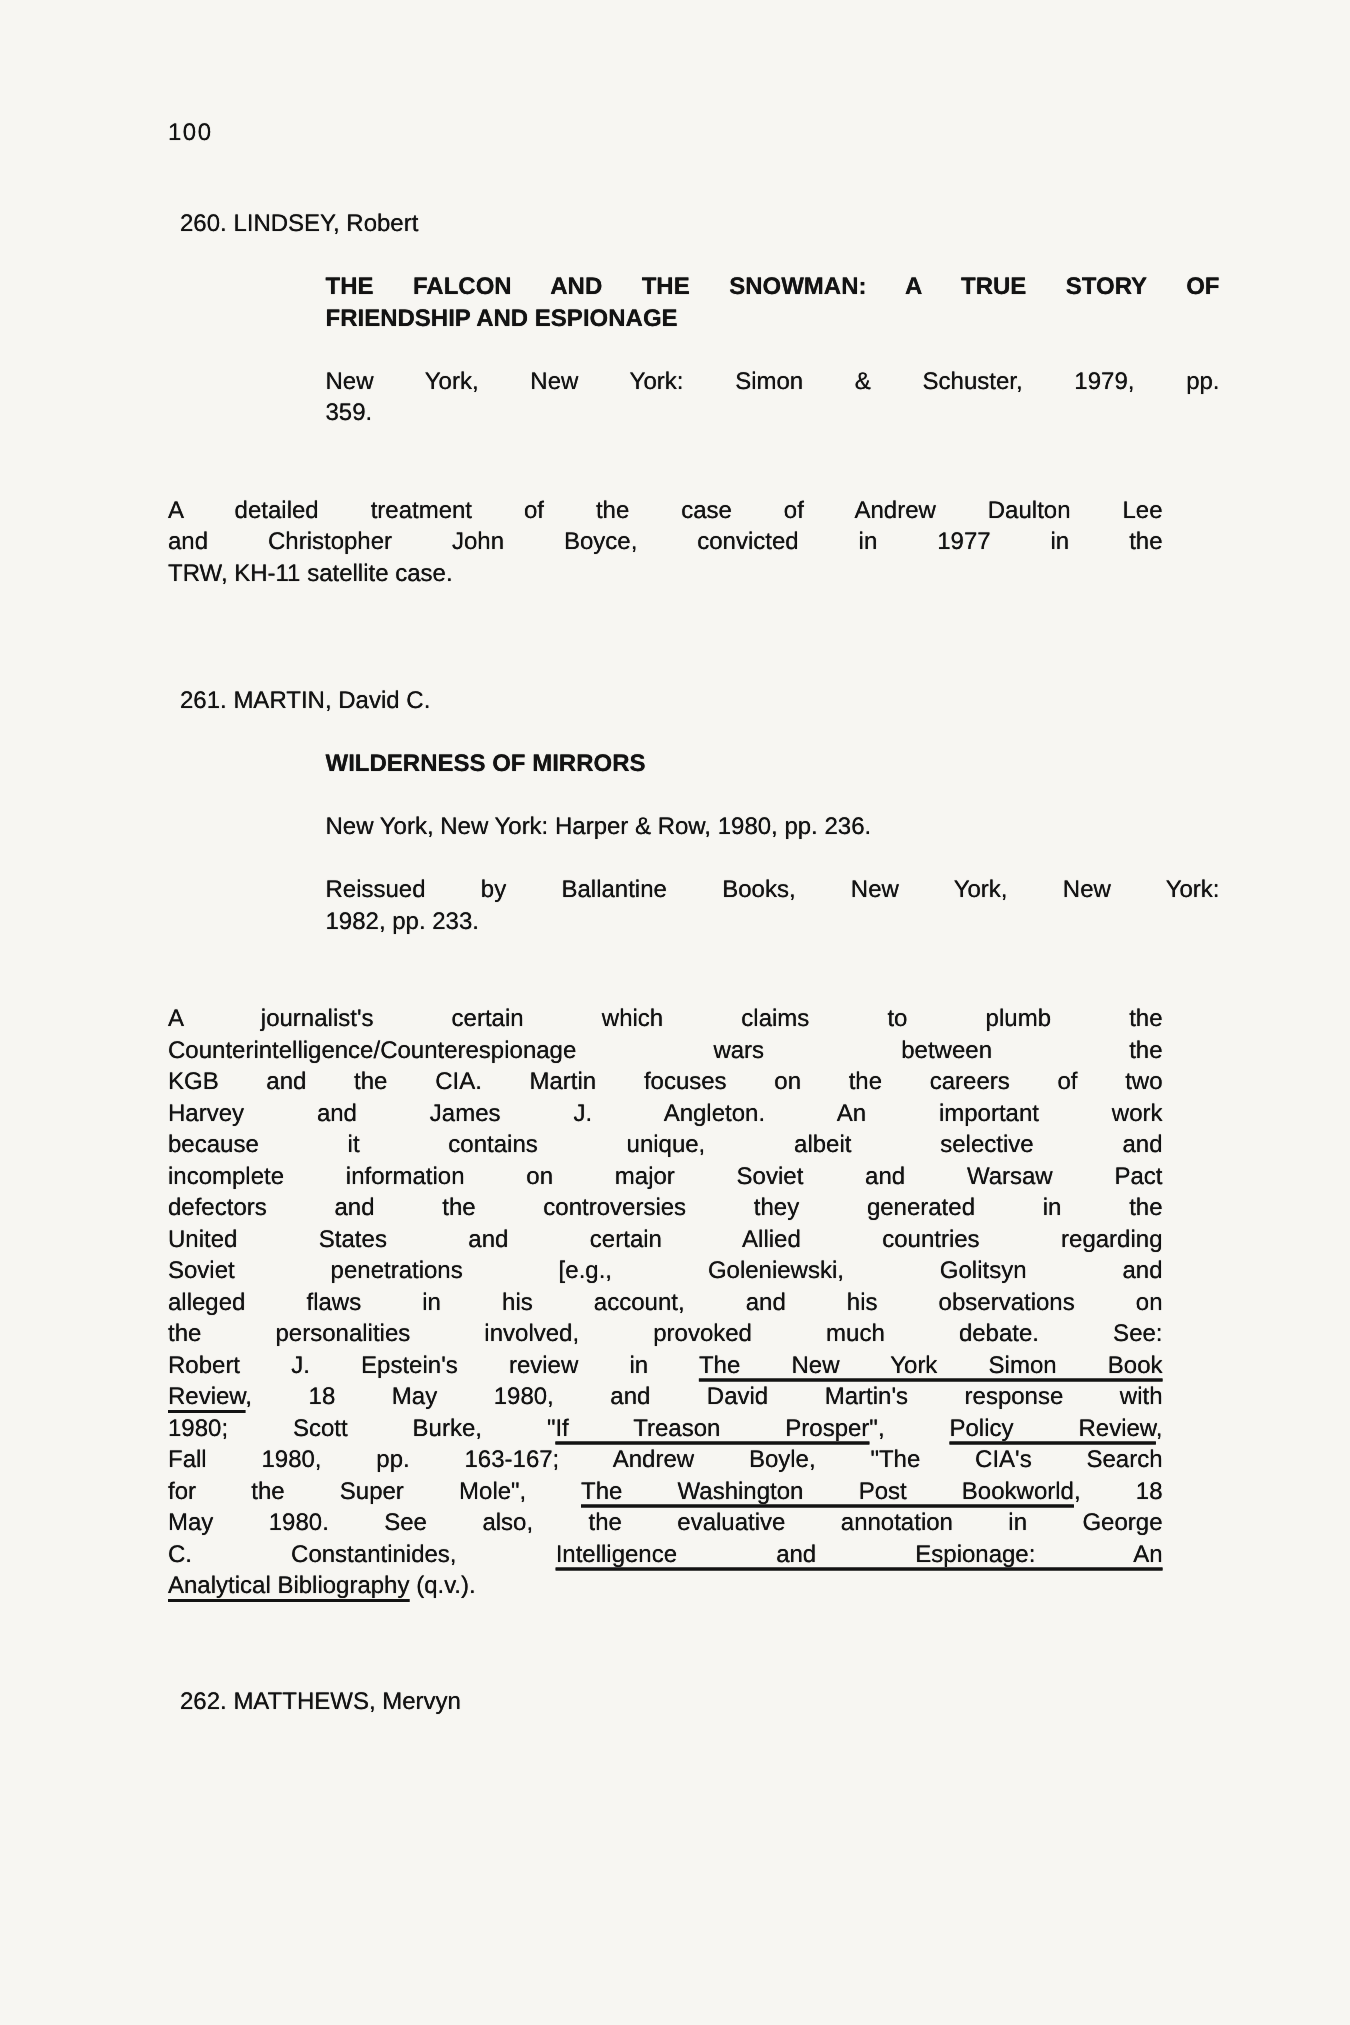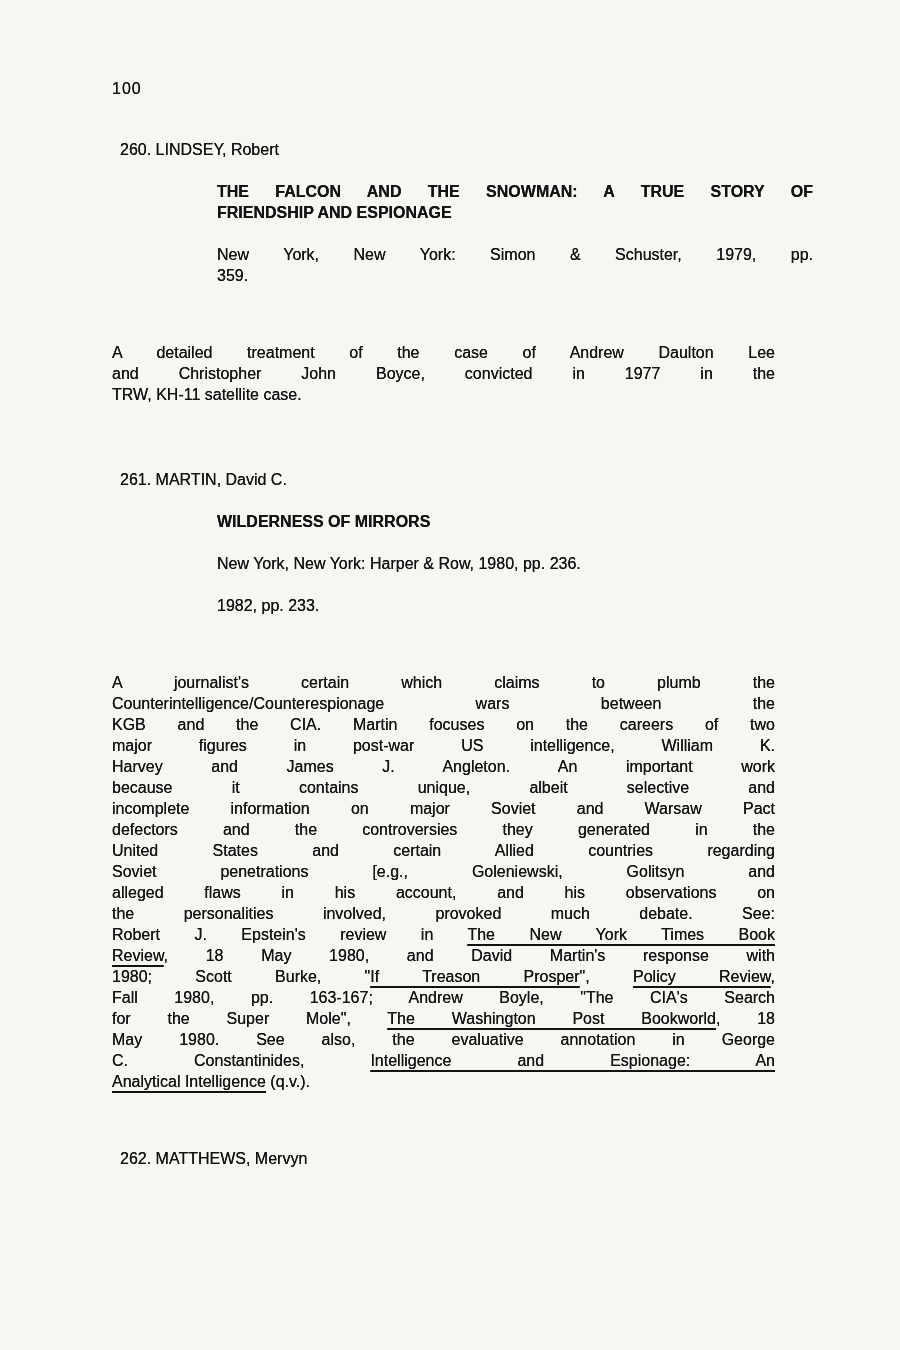--- a/index.html
+++ b/index.html
@@ -23,21 +23,21 @@
 
   .entry { margin-top:40px; }
   .entry:nth-child(2) { margin-top:64px; }
   .entry:nth-child(3) { margin-top:56px; }
 
   .entry-head { margin-left:8px; }
 
   .block { margin-top:21px; margin-left:105px; width:596px; }
   .block.title { font-weight:bold; }
 
-  .annotation { margin-top:56px; width:663px; }
+  .annotation { margin-top:44px; width:663px; }
 
   .line { min-height:21px; white-space:normal; }
   .line.j { text-align:justify; text-align-last:justify; }
 
   .u {
     text-decoration:underline;
     text-decoration-thickness:2px;
     text-underline-offset:4px;
   }
 </style>
@@ -66,43 +66,43 @@
         </div>
         <div class="entry">
           <div class="entry-head"><span>261.</span><span> MARTIN, David C.</span></div>
           <div class="block title">
             <div class="line"><span>WILDERNESS OF MIRRORS</span></div>
           </div>
           <div class="block imprint">
             <div class="line"><span>New York, New York:  Harper &amp; Row, 1980, pp. 236.</span></div>
           </div>
           <div class="block imprint">
+            <div class="line j"><span>Reissued by Ballantine Books, New York, New York:</span></div>
             <div class="line"><span>1982, pp. 233.</span></div>
           </div>
           <div class="annotation">
             <div class="line j"><span>A journalist's certain which claims to plumb the</span></div>
             <div class="line j"><span>Counterintelligence/Counterespionage wars between the</span></div>
             <div class="line j"><span>KGB and the CIA. Martin focuses on the careers of two</span></div>
-            <div class="line j"><span>major figures in post-war US intelligence, William K.</span></div>
             <div class="line j"><span>Harvey and James J. Angleton. An important work</span></div>
             <div class="line j"><span>because it contains unique, albeit selective and</span></div>
             <div class="line j"><span>incomplete information on major Soviet and Warsaw Pact</span></div>
             <div class="line j"><span>defectors and the controversies they generated in the</span></div>
             <div class="line j"><span>United States and certain Allied countries regarding</span></div>
             <div class="line j"><span>Soviet penetrations [e.g., Goleniewski, Golitsyn and</span></div>
             <div class="line j"><span>alleged flaws in his account, and his observations on</span></div>
             <div class="line j"><span>the personalities involved, provoked much debate. See:</span></div>
-            <div class="line j"><span>Robert J. Epstein's review in </span><span class="u">The New York Times Book</span></div>
+            <div class="line j"><span>Robert J. Epstein's review in </span><span class="u">The New York Simon Book</span></div>
             <div class="line j"><span class="u">Review</span><span>, 18 May 1980, and David Martin's response with</span></div>
             <div class="line j"><span>1980; Scott Burke, "</span><span class="u">If Treason Prosper</span><span>", </span><span class="u">Policy Review</span><span>,</span></div>
             <div class="line j"><span>Fall 1980, pp. 163-167; Andrew Boyle, "The CIA's Search</span></div>
             <div class="line j"><span>for the Super Mole", </span><span class="u">The Washington Post Bookworld</span><span>, 18</span></div>
             <div class="line j"><span>May 1980. See also, the evaluative annotation in George</span></div>
             <div class="line j"><span>C. Constantinides, </span><span class="u">Intelligence and Espionage: An</span></div>
-            <div class="line"><span class="u">Analytical Intelligence</span><span> (q.v.).</span></div>
+            <div class="line"><span class="u">Analytical Bibliography</span><span> (q.v.).</span></div>
           </div>
         </div>
         <div class="entry">
           <div class="entry-head"><span>262.</span><span> MATTHEWS, Mervyn</span></div>
         </div>
       </div>
   </div>
 </div>
 
 </body></html>

